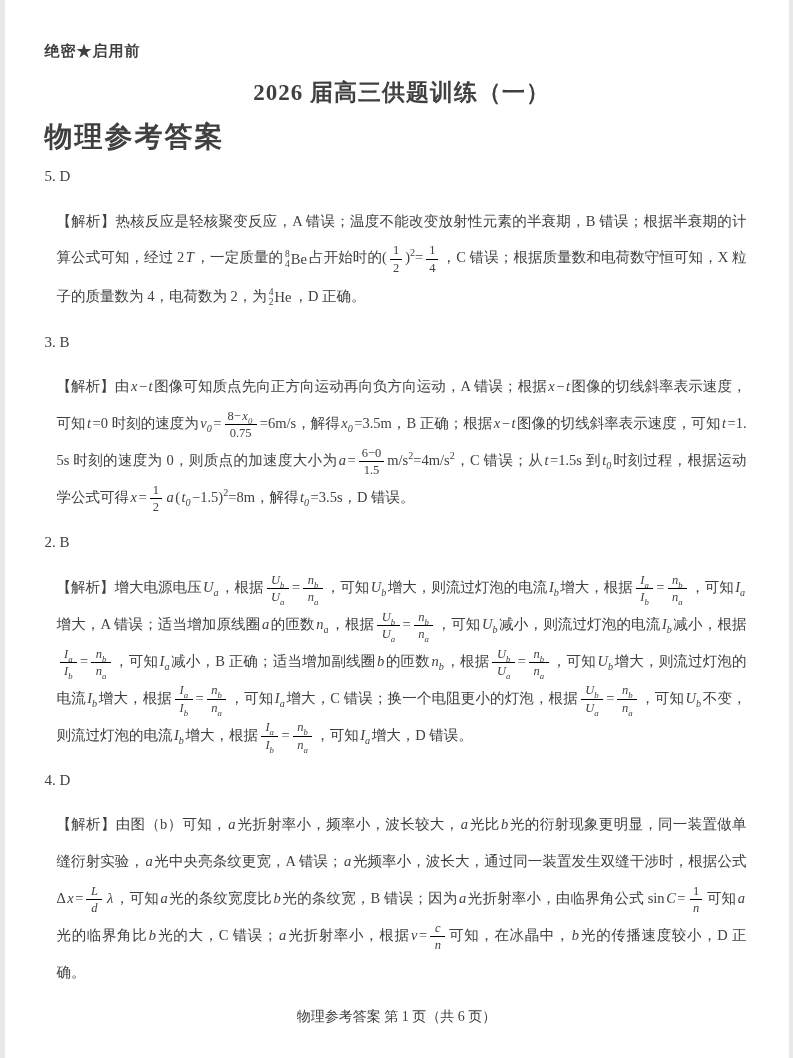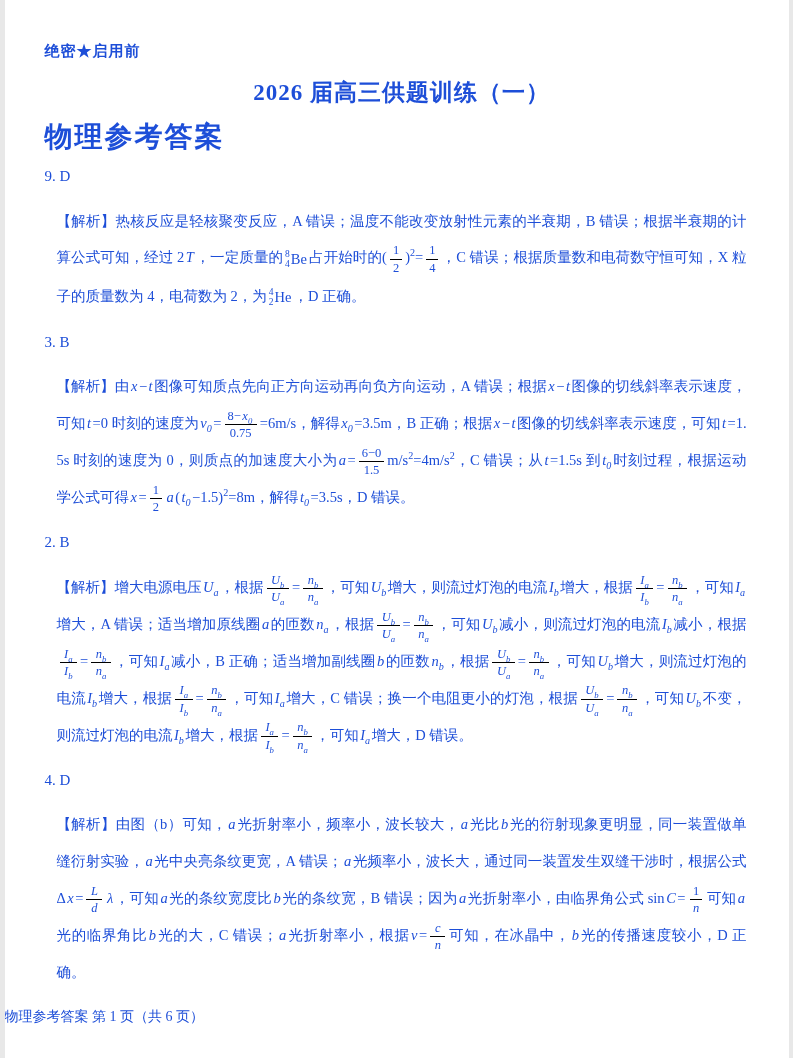--- a/index.html
+++ b/index.html
@@ -4,21 +4,21 @@
 <style>
   html,body{margin:0;padding:0;background:#e8e8e8;}
   .page{
     position:relative;
     width:784px;height:1058px;
     margin:0 auto;
     background:#ffffff;
     box-sizing:border-box;
     padding:42px 30px 0 40px;
     font-family:"Liberation Serif","DejaVu Serif",serif;
-    color:#1d4ed8;
+    color:#404040;
     overflow:hidden;
   }
   .classification{
     font-size:15px;font-weight:bold;letter-spacing:1px;
   }
   .title{
     margin:16px 0 0 0;
     text-align:center;
     font-size:23px;font-weight:bold;
     letter-spacing:1px;
@@ -80,38 +80,39 @@
     flex-direction:column;
     align-items:flex-end;
     font-size:9.5px;
     line-height:1.1;
     margin-right:1px;
   }
   .footer{
     position:absolute;
     left:0;right:0;
     bottom:32px;
+    text-align:center;
     font-size:14px;
   }
 </style>
 </head>
 <body>
 
 <div class="page">
 
   <div class="classification">绝密★启用前</div>
 
   <h1 class="title">2026 届高三供题训练（一）</h1>
 
   <h2 class="subtitle">物理参考答案</h2>
 
   <div class="body-area">
 
     <section class="question">
-      <div class="answer">9. D</div>
+      <div class="answer">5. D</div>
       <p class="analysis">【解析】热核反应是轻核聚变反应，A 错误；温度不能改变放射性元素的半衰期，B 错误；根据半衰期的计算公式可知，经过 2<em class="var">T</em>，一定质量的<span class="nuc">
             <span class="pre">
               <span>8</span>
               <span>4</span>
             </span>
             <span>Be</span>
           </span>占开始时的(<span class="frac">
             <span class="num">1</span>
             <span class="den">2</span>
           </span>)<sup class="msup">2</sup>=<span class="frac">

